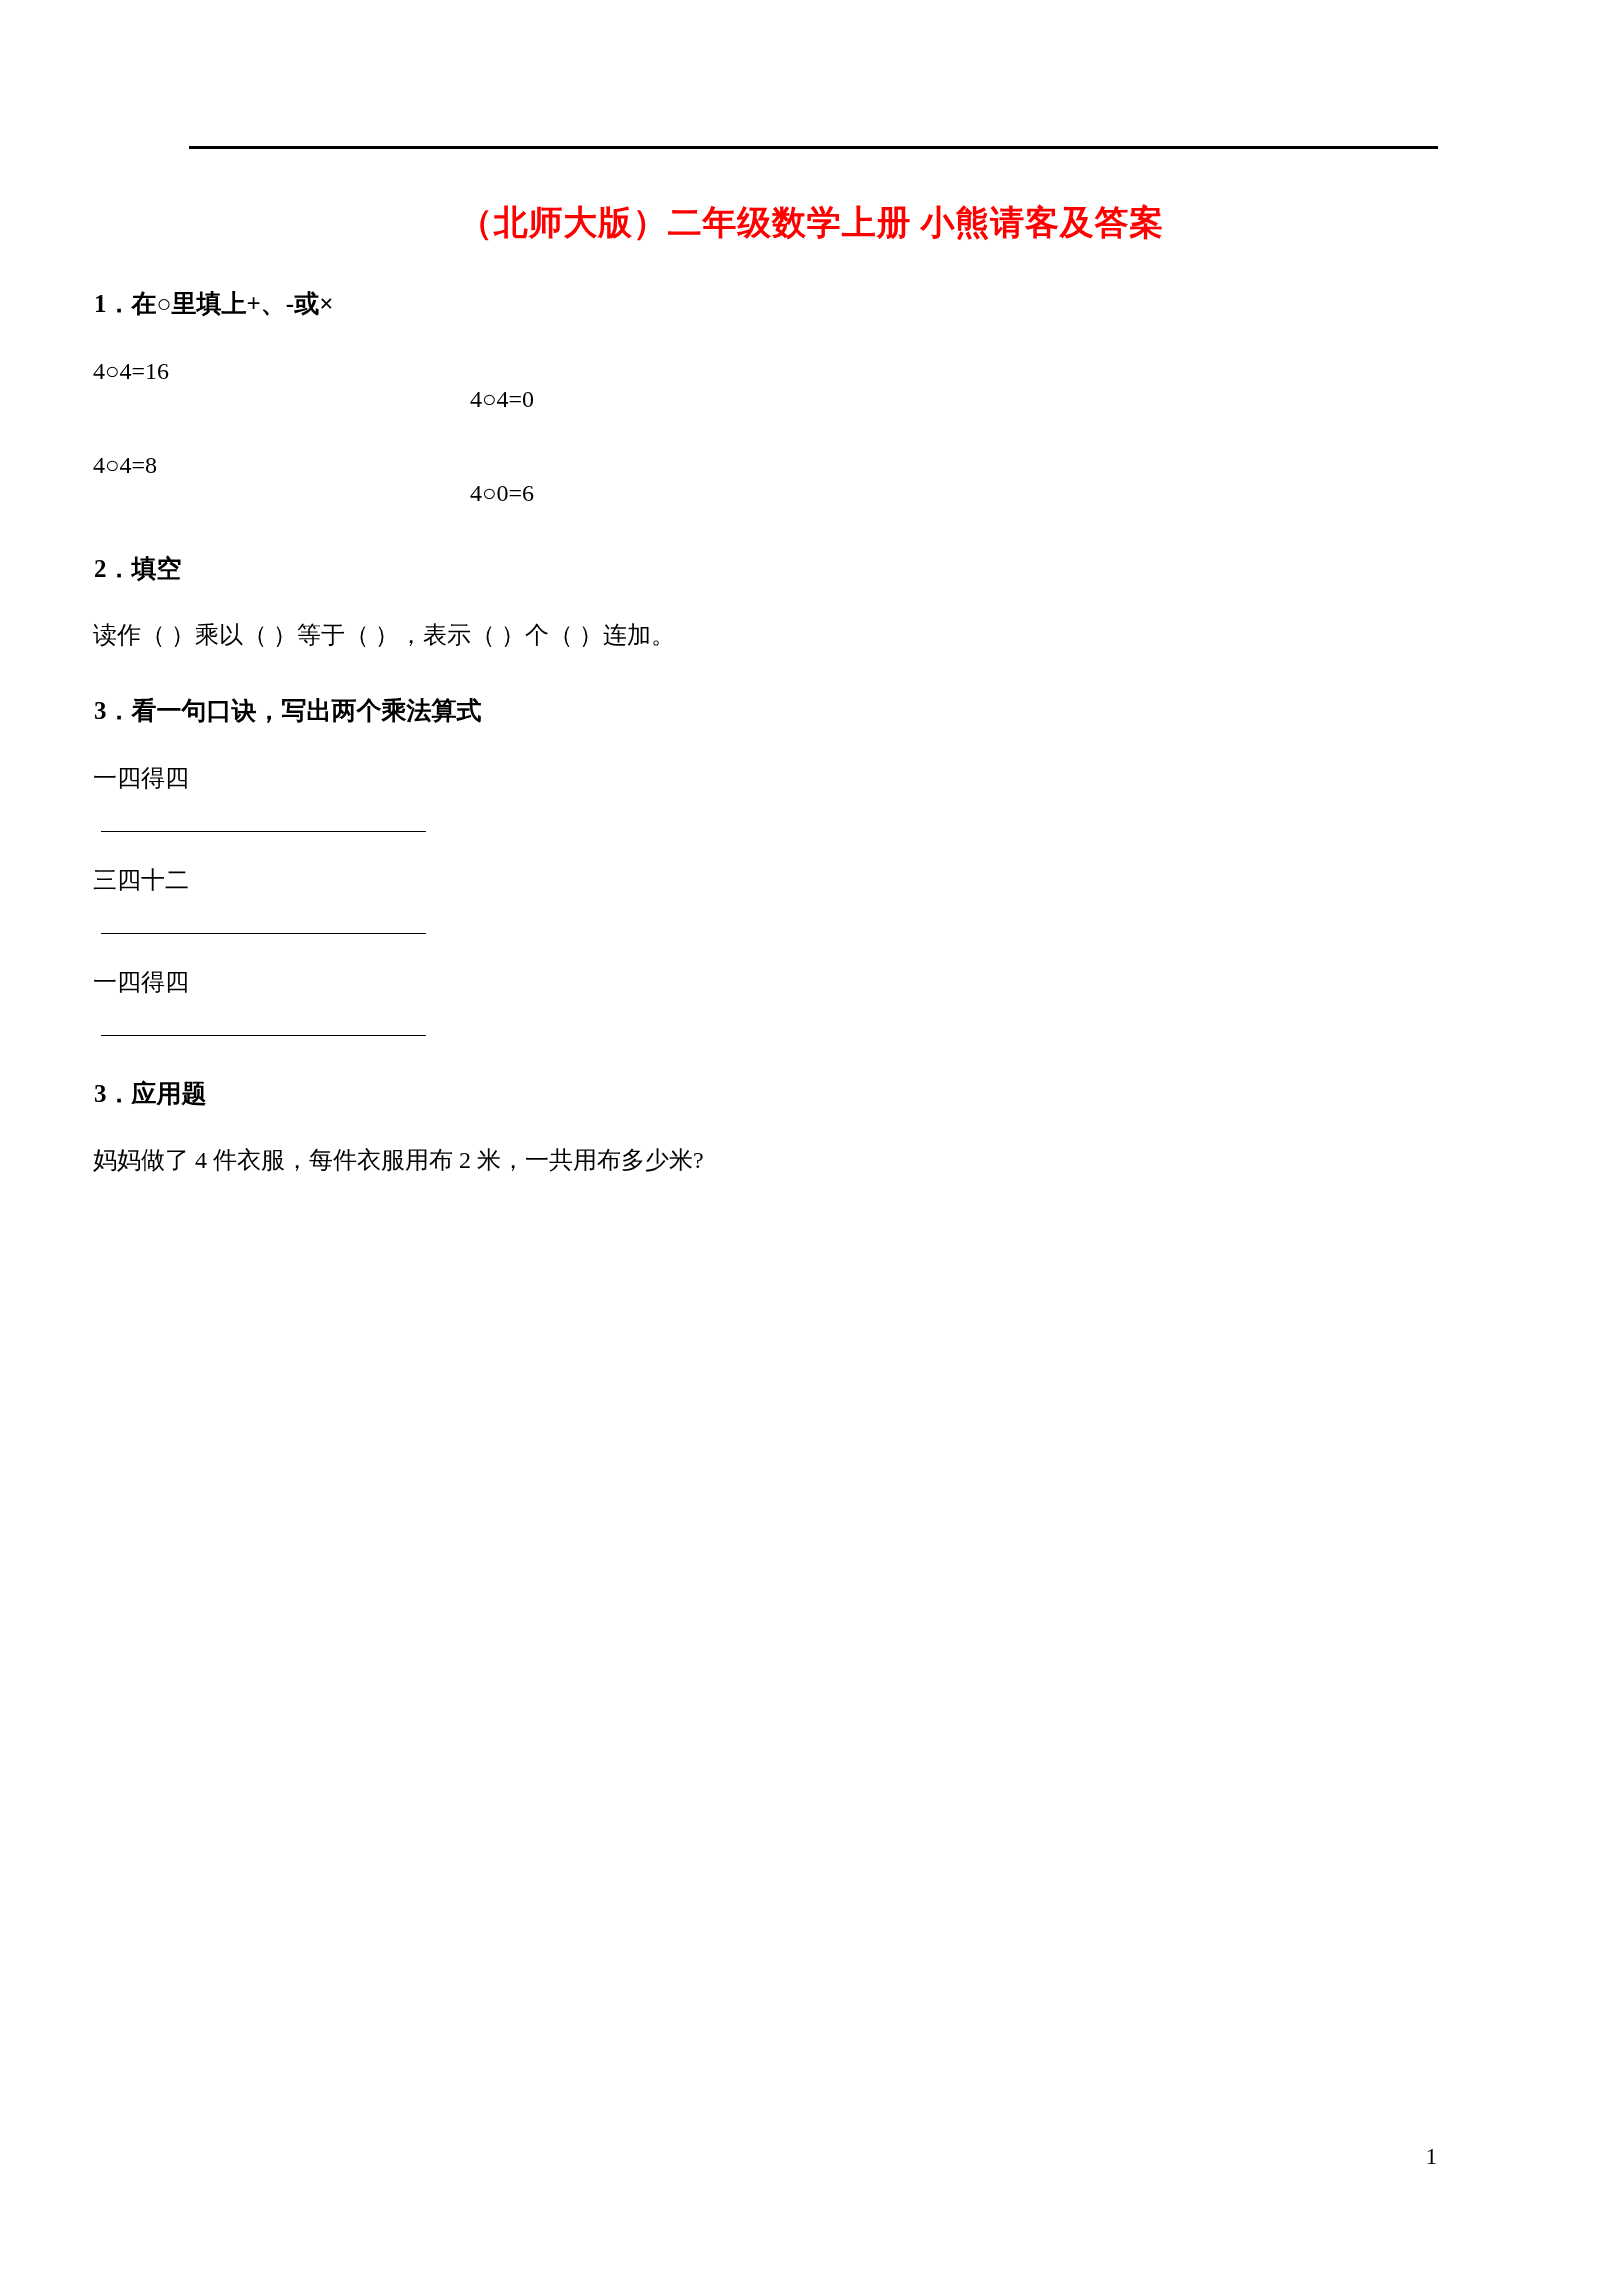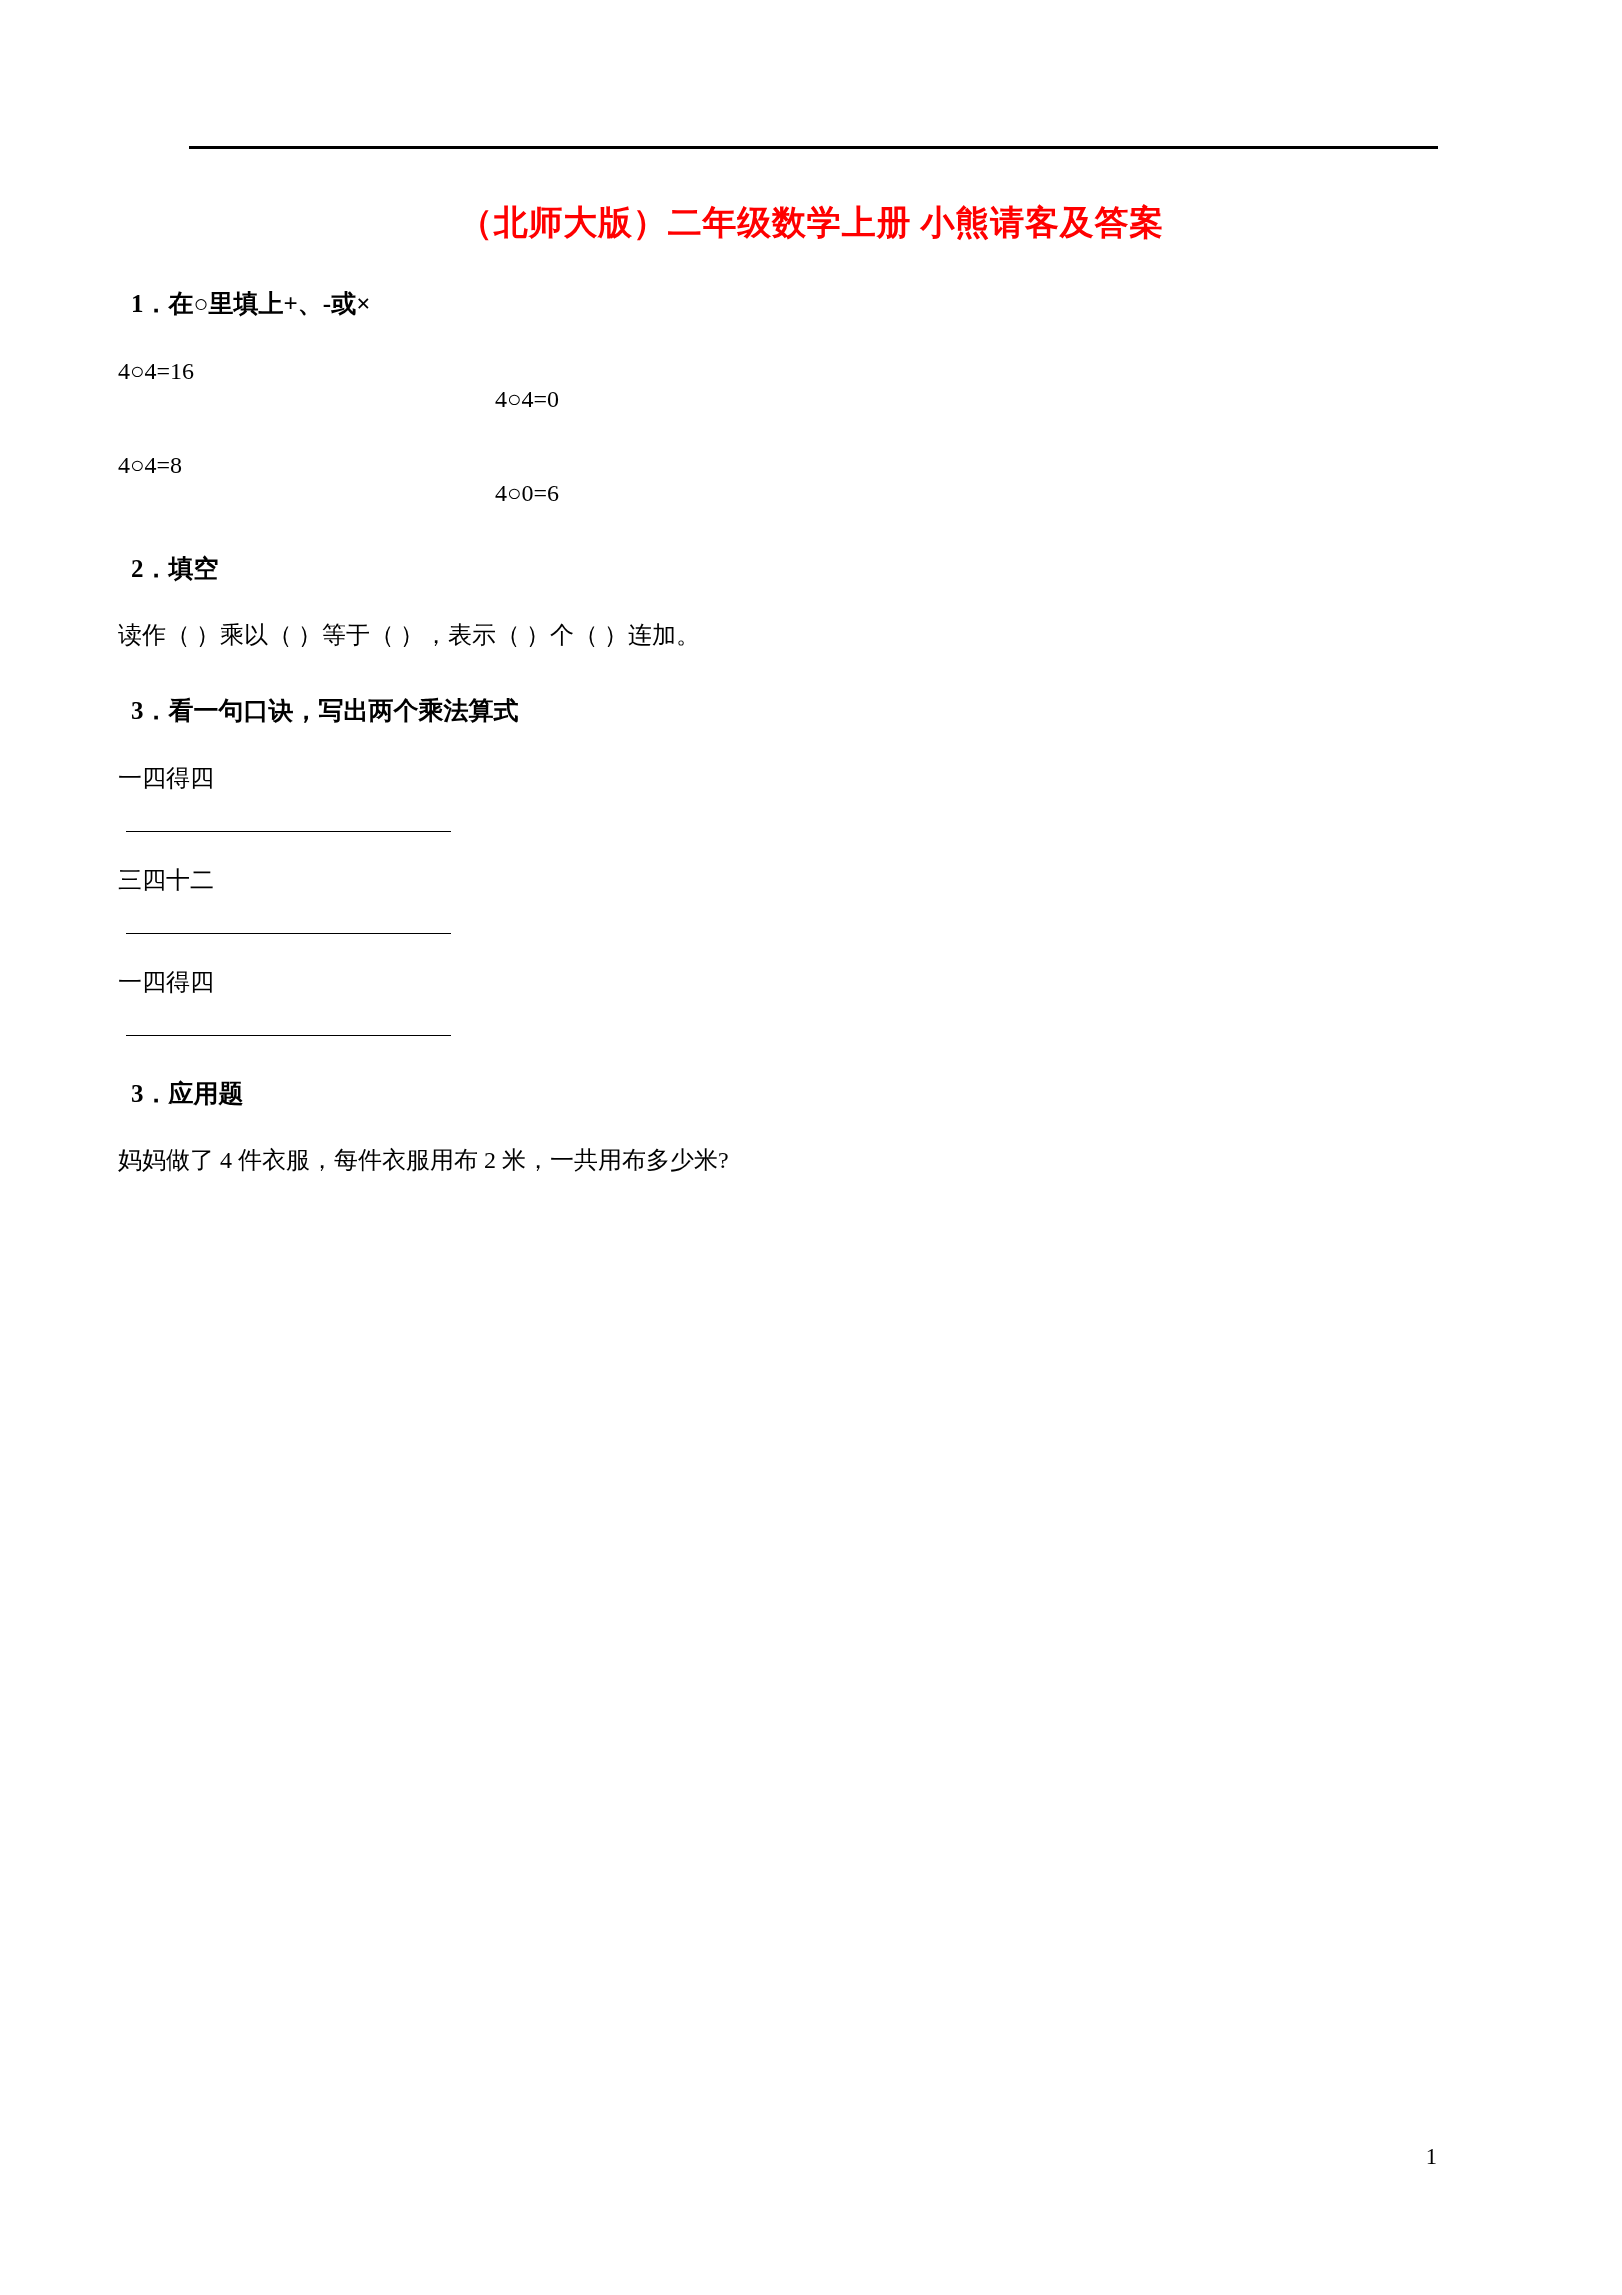--- a/index.html
+++ b/index.html
@@ -13,21 +13,21 @@
     font-family: "Liberation Serif", serif;
     color: #000000;
     position: relative;
     overflow: hidden;
   }
   .page {
     position: relative;
     width: 1623px;
     height: 2295px;
     box-sizing: border-box;
-    padding: 0 118px;
+    padding: 0 93px;
   }
   .top-rule {
     position: absolute;
     left: 189px;
     top: 146px;
     width: 1249px;
     height: 0;
     border-top: 3px solid #000000;
   }
   .doc-title {
@@ -39,21 +39,21 @@
     font-weight: bold;
     font-family: "Liberation Serif", serif;
     letter-spacing: 0.8px;
   }
   .block {
     margin-top: 0;
   }
   .q-head {
     font-size: 25px;
     font-weight: bold;
-    margin: 39px 0 0 13px;
+    margin: 39px 0 0 1px;
     line-height: 1.5;
   }
   .line {
     font-size: 24px;
     margin: 30px 0 0 0;
     line-height: 1.5;
   }
   .eq-row {
     display: flex;
     font-size: 24px;

